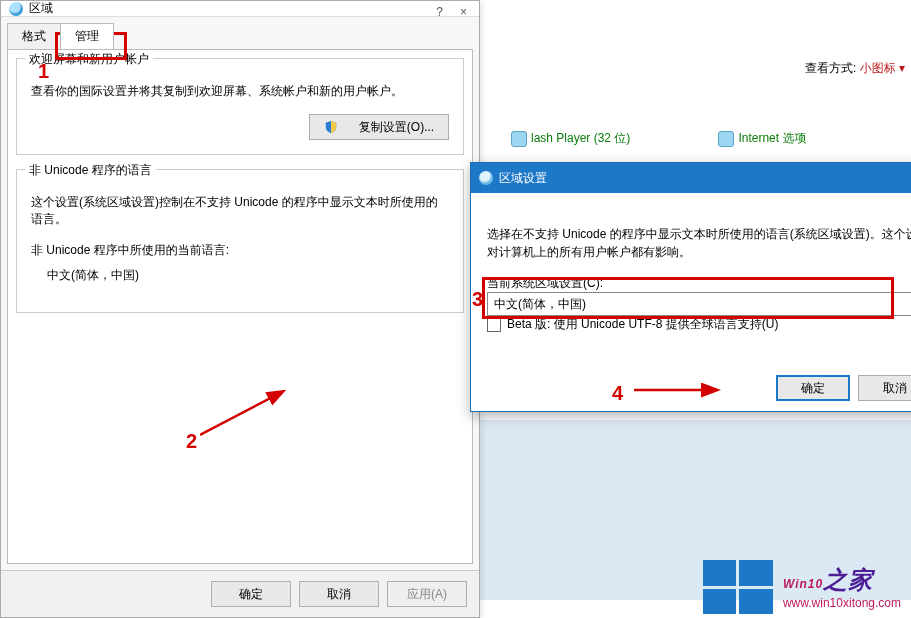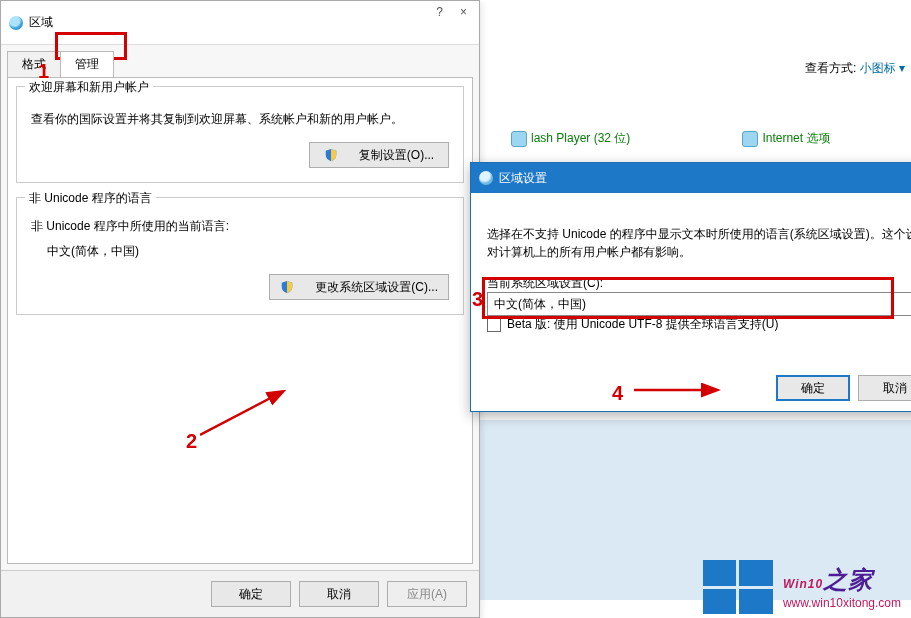--- a/index.html
+++ b/index.html
@@ -8,30 +8,30 @@
 
   
   .cp-toolbar { position:absolute; top:0; left:480; width:431px; height:32px;
     border-bottom:1px solid #ddd; background:#fff; display:flex; align-items:center; gap:6px; padding:0 6px; }
   .cp-crumb { flex:0 0 auto; }
   .cp-sep { width:1px; height:20px; background:#ddd; margin:0 4px; }
   .cp-refresh { cursor:pointer; font-family:Arial; }
   .cp-search { flex:1; min-width:120px; height:22px; border:1px solid #ccc; padding:0 4px; color:#888; }
 
   .cp-viewopts { position:absolute; top:60px; right:6px; }
-  .cp-viewopts a { color:#0369a1; text-decoration:none; }
-
-  .cp-links { position:absolute; top:130px; right:20px; width:380px; display:flex; gap:112px; }
+  .cp-viewopts a { color:#b91c1c; text-decoration:none; }
+
+  .cp-links { position:absolute; top:130px; right:20px; width:380px; display:flex; gap:88px; }
   .cp-link { color:#0a7c0a; display:flex; align-items:center; gap:4px; }
   .cp-icon { width:16px; height:16px; background:#9cd6f0; border:1px solid #5aa5c8; border-radius:3px; }
 
   
   .dlg { position:absolute; left:0; top:0; width:480px; height:618px; border:1px solid #aaa;
          background:#f7f7f7; display:flex; flex-direction:column; box-shadow:2px 2px 6px rgba(0,0,0,0.1); }
-  .dlg-title { height:44px; display:flex; align-items:center; padding:0 8px; background:#fff;
+  .dlg-title { height:16px; display:flex; align-items:center; padding:0 8px; background:#fff;
                border-bottom:1px solid #ddd; position:relative; }
   .globe { width:14px; height:14px; border-radius:50%; background:
     radial-gradient(circle at 40% 35%, #aee3ff 0 40%, #3a9dd8 60% 100%); margin-right:6px; }
   .dlg-close,.dlg-help { position:absolute; top:0; cursor:pointer; font-family:Arial; color:#555; padding:4px 6px; }
   .dlg-help { right:30px; } .dlg-close { right:6px; }
 
   .tabs { display:flex; padding:6px 6px 0 6px; }
   .tab { padding:4px 14px; border:1px solid #bbb; border-bottom:none; background:#f1f1f1;
          margin-right:-1px; cursor:pointer; position:relative; }
   .tab.active { background:#fff; z-index:2; }
@@ -145,33 +145,23 @@
                 <path d="M8 1 L14 3 L14 8 Q14 13 8 15 Q2 13 2 8 L2 3 Z" fill="#2b7cd3"></path>
                 <path d="M8 1 L14 3 L14 8 Q14 13 8 15 L8 1 Z" fill="#f7c948"></path>
               </svg>
           </span>
           <span>复制设置(O)...</span>
         </div>
       </div>
     </div>
     <div class="group">
       <div class="group-legend">非 Unicode 程序的语言</div>
+      <div class="group-text">这个设置(系统区域设置)控制在不支持 Unicode 的程序中显示文本时所使用的语言。</div>
       <div>非 Unicode 程序中所使用的当前语言:</div>
       <div class="indent" style="margin-top:8px;margin-bottom:14px">中文(简体，中国)</div>
-      <div class="right-btn">
-        <div class="winbtn">
-          <span class="shield">
-            <svg viewBox="0 0 16 16">
-                <path d="M8 1 L14 3 L14 8 Q14 13 8 15 Q2 13 2 8 L2 3 Z" fill="#2b7cd3"></path>
-                <path d="M8 1 L14 3 L14 8 Q14 13 8 15 L8 1 Z" fill="#f7c948"></path>
-              </svg>
-          </span>
-          <span>更改系统区域设置(C)...</span>
-        </div>
-      </div>
     </div>
   </div>
   <div class="dlg-actions">
     <div class="winbtn">确定</div>
     <div class="winbtn">取消</div>
     <div class="winbtn disabled">应用(A)</div>
   </div>
 </div>
 
 <div class="modal">

